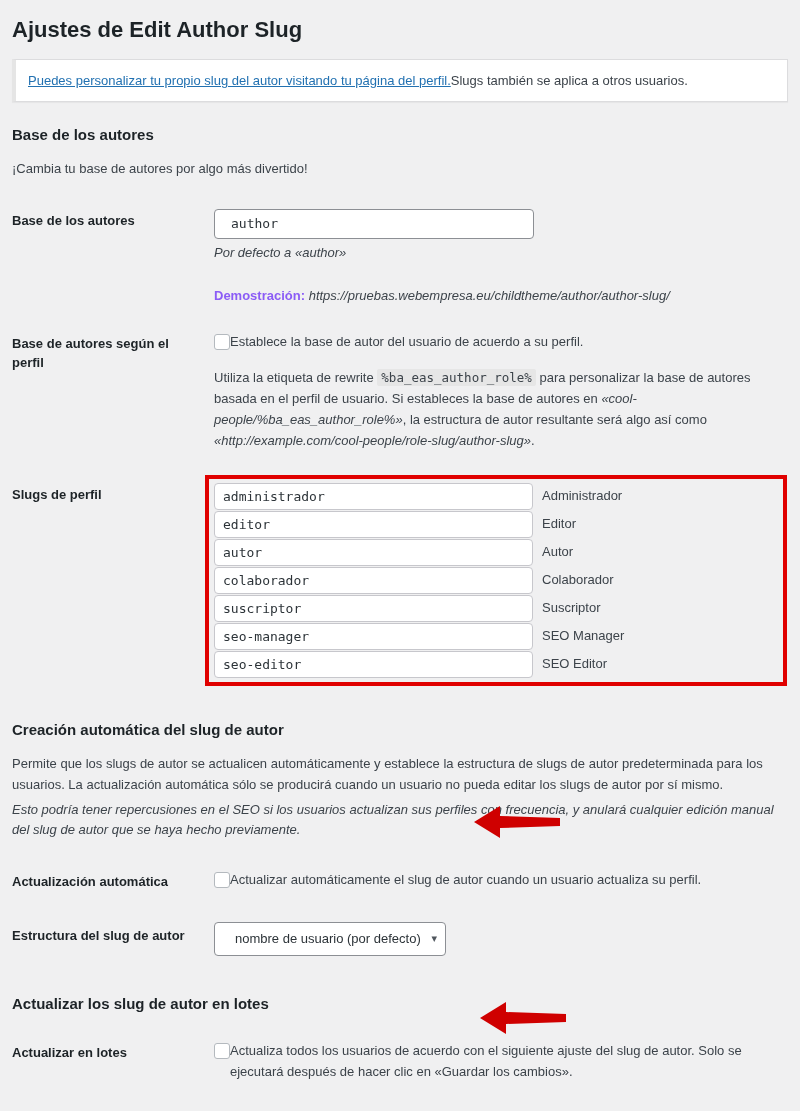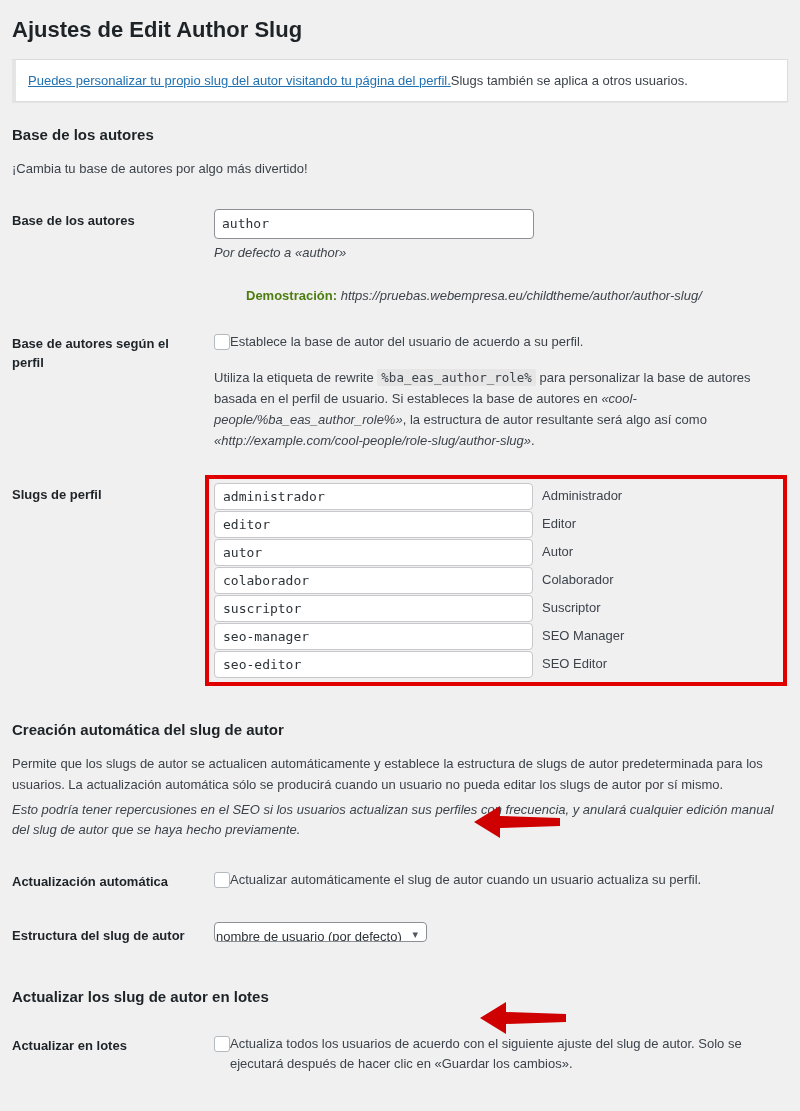--- a/index.html
+++ b/index.html
@@ -76,41 +76,41 @@
   }
   .form-table td {
     padding: 13px 10px 13px 0;
     font-size: 13px;
     line-height: 1.6;
     vertical-align: top;
   }
   input.text {
     width: 320px;
     height: 30px;
-    padding: 3px 7px;
+    padding: 3px 16px;
     border: 1px solid #8c8f94;
     border-radius: 4px;
     background: #fff;
     font-family: "DejaVu Sans Mono", monospace;
     font-size: 13px;
     color: #2c3338;
     box-shadow: 0 0 0 transparent;
     display: block;
   }
   .field-help {
     font-style: italic;
     font-size: 13px;
     color: #3c434a;
     margin: 4px 0 0 0;
   }
   .demo-line {
     margin: 22px 0 0 0;
     font-size: 13px;
   }
-  .demo-line .lbl { font-weight: 700; color: #4d7c0f; margin-left: 32px; }
+  .demo-line .lbl { font-weight: 700; color: #8b5cf6; }
   .demo-line .url { font-style: italic; color: #3c434a; }
   .cbrow {
     display: flex;
     align-items: flex-start;
   }
   .cbox {
     width: 16px;
     height: 16px;
     min-width: 16px;
     border: 1px solid #b4b9be;
@@ -163,27 +163,27 @@
     font-size: 13px;
     color: #3c434a;
     white-space: nowrap;
   }
   .redbox {
     position: absolute;
     border: 4px solid #e00000;
     pointer-events: none;
   }
   select.wp-select {
-    height: 20px;
+    height: 34px;
     border: 1px solid #8c8f94;
     border-radius: 4px;
     background: #fff;
     font-size: 13px;
     color: #2c3338;
-    padding: 0 24px 0 1px;
+    padding: 0 24px 0 20px;
     font-family: "Liberation Sans", sans-serif;
     -webkit-appearance: none;
     appearance: none;
     line-height: 28px;
   }
   .select-shell {
     position: relative;
     display: inline-block;
   }
   .select-shell .chev {

